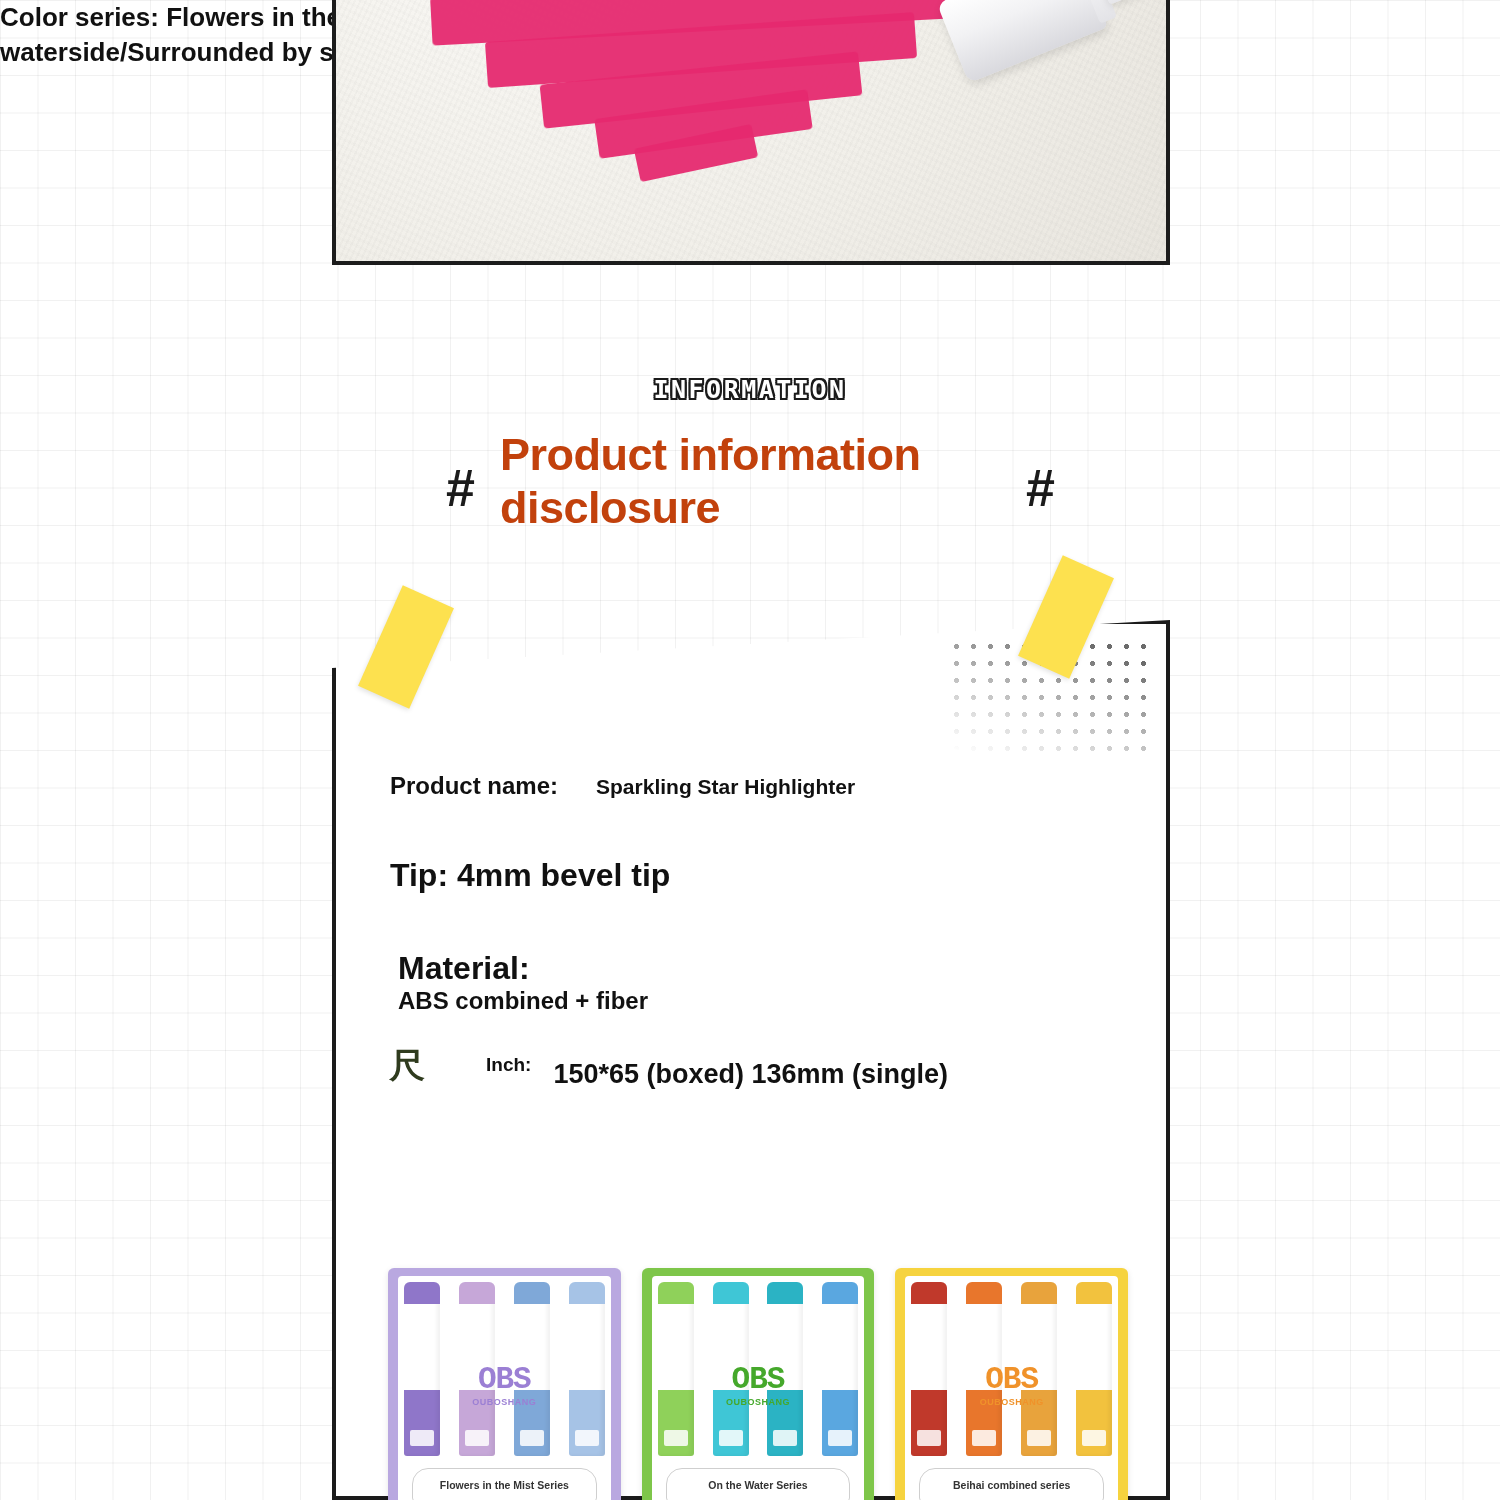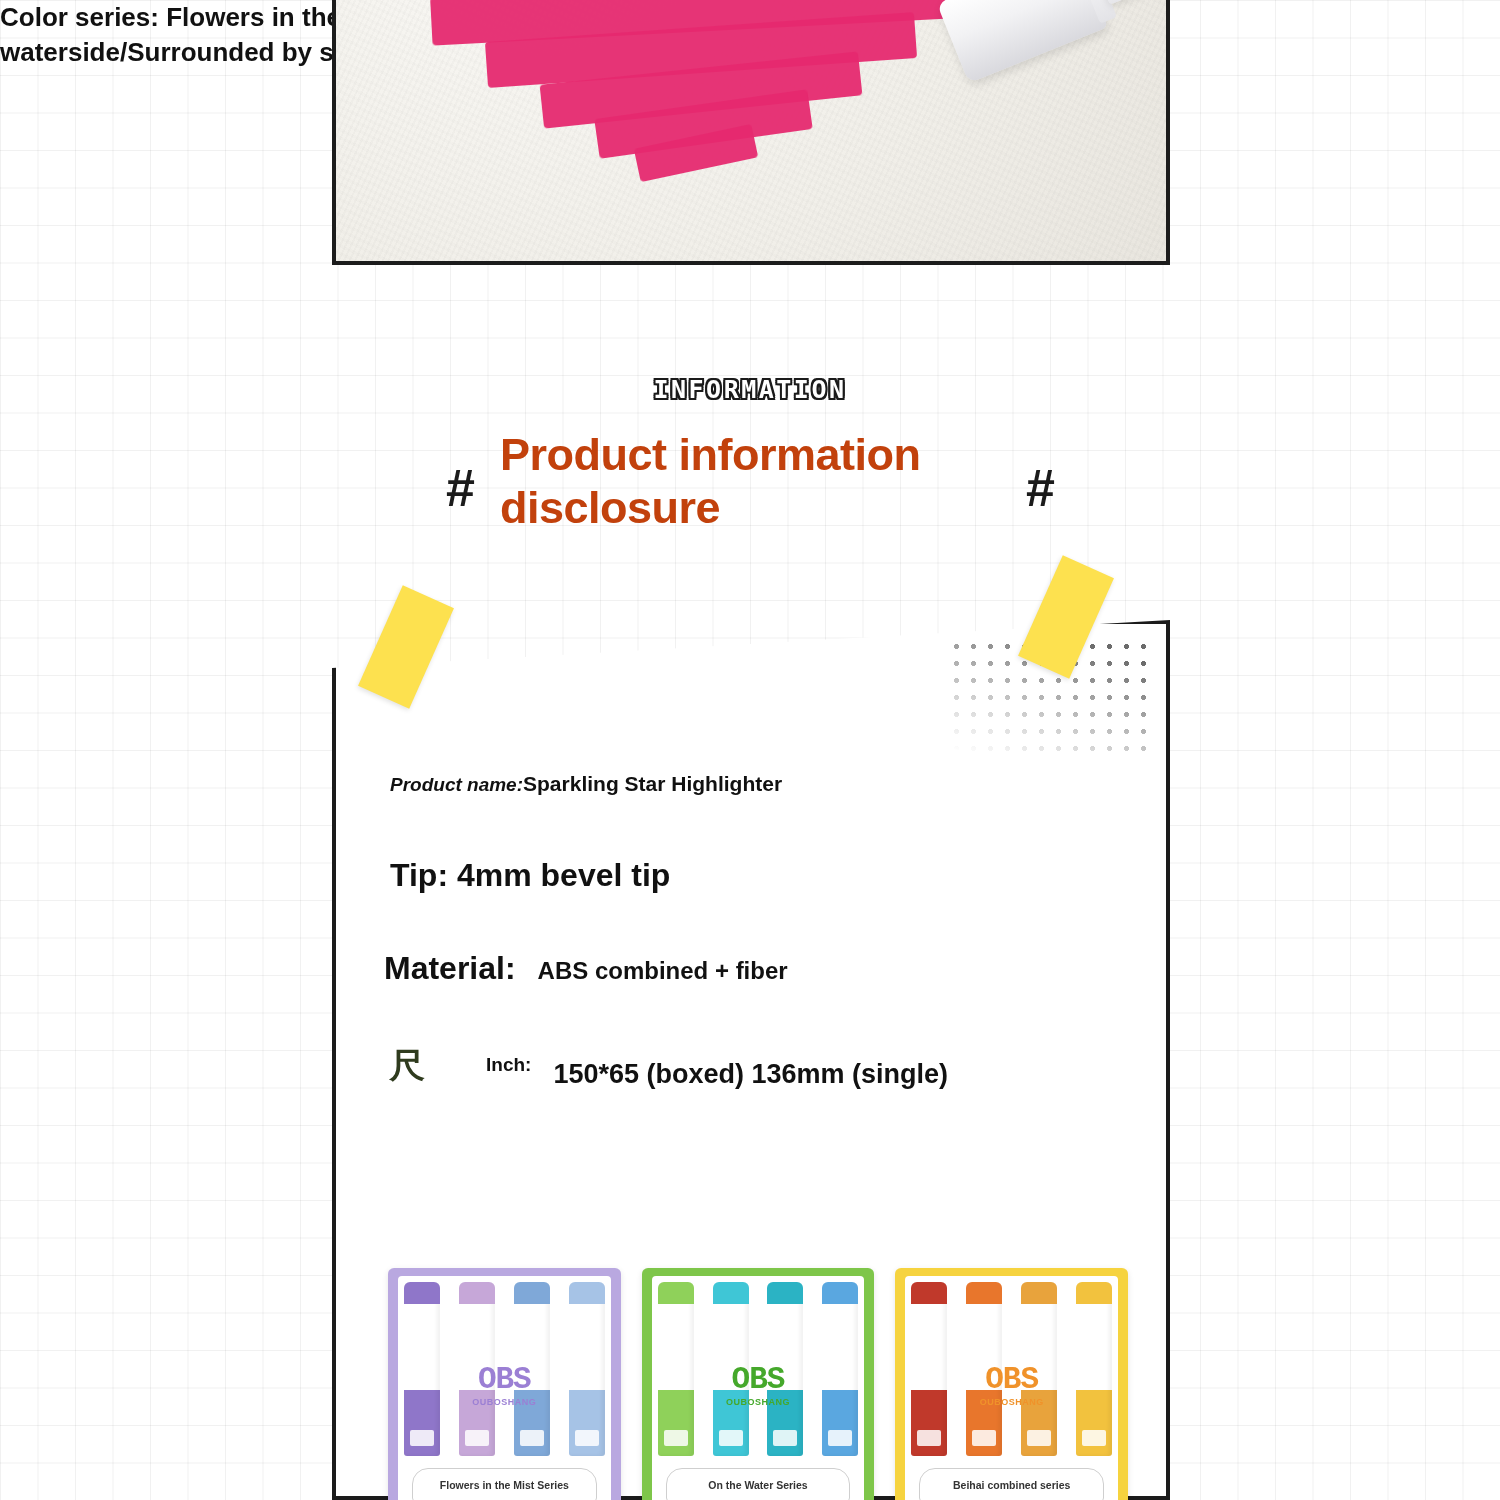--- a/index.html
+++ b/index.html
@@ -203,27 +203,27 @@
     transform: rotate(24deg);
   }
 
   
   .row {
     position: absolute;
     display: flex;
     align-items: baseline;
   }
   .r-name { left: 390px; top: 772px; }
-  .r-name .k { font-size: 19px; font-weight: bold; font-style: italic; }
-  .r-name .v { font-size: 21px; font-weight: bold; }
+  .r-name .k { font-size: 24px; font-weight: bold; }
+  .r-name .v { font-size: 21px; font-weight: bold; margin-left: 38px; }
 
   .r-tip { left: 390px; top: 857px; justify-content: center; }
   .r-tip .k { font-size: 32px; font-weight: bold; }
 
-  .r-material { left: 384px; top: 950px; }
+  .r-material { left: 376px; top: 950px; flex-direction: column; }
   .r-material .k { font-size: 32px; font-weight: bold; }
   .r-material .v { font-size: 24px; font-weight: bold; margin-left: 22px; }
 
   .r-inch { left: 390px; top: 1040px; align-items: center; }
   .ruler-icon {
     font-size: 34px;
     font-weight: bold;
     color: #2f3b1e;
     font-family: "DejaVu Sans", sans-serif;
     line-height: 1;

